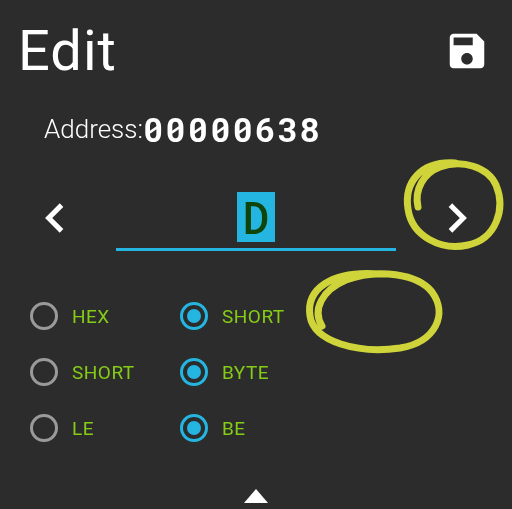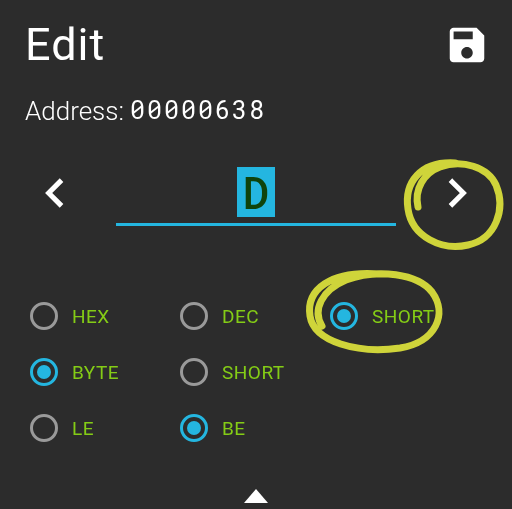--- a/index.html
+++ b/index.html
@@ -14,41 +14,40 @@
   }
 
   
   .title-row {
     display: flex;
     align-items: center;
     justify-content: space-between;
     padding: 18px 22px 8px 18px;
   }
   .title {
-    font-size: 45px;
+    font-size: 56px;
     font-weight: 400;
     letter-spacing: 1px;
-    margin-left: 7px;
   }
   .save-icon svg { display:block; }
 
   
   .address-row {
     display: flex;
-    align-items: flex-end;
-    padding: 14px 0 10px 25px;
-    gap: 6px;
+    align-items: center;
+    padding: 14px 0 10px 44px;
+    gap: 0;
   }
   .address-label {
     font-size: 26px;
     font-weight: 300;
   }
   .address-value {
-    font-size: 25px;
-    font-weight: 400;
+    font-size: 34px;
+    font-weight: 700;
     font-family: "Roboto Mono","Consolas",monospace;
     letter-spacing: 2px;
   }
 
   
   .value-row {
     display: flex;
     align-items: center;
     justify-content: space-between;
     padding: 14px 24px 0 24px;
@@ -215,46 +214,40 @@
 
 <div class="radios">
 
   <div class="radio-row">
     <div class="radio-item">
       <span class="radio-outer">
           <span class="radio-inner"></span>
         </span>
       <span class="radio-label">HEX</span>
     </div>
+    <div class="radio-item selected">
+      <span class="radio-outer">
+          <span class="radio-inner"></span>
+        </span>
+      <span class="radio-label">SHORT</span>
+    </div>
+  </div>
+
+  <div class="radio-row">
     <div class="radio-item">
       <span class="radio-outer">
           <span class="radio-inner"></span>
         </span>
-      <span class="radio-label">DEC</span>
+      <span class="radio-label">SHORT</span>
     </div>
     <div class="radio-item selected">
       <span class="radio-outer">
           <span class="radio-inner"></span>
         </span>
-      <span class="radio-label">SHORT</span>
-    </div>
-  </div>
-
-  <div class="radio-row">
-    <div class="radio-item selected">
-      <span class="radio-outer">
-          <span class="radio-inner"></span>
-        </span>
       <span class="radio-label">BYTE</span>
-    </div>
-    <div class="radio-item">
-      <span class="radio-outer">
-          <span class="radio-inner"></span>
-        </span>
-      <span class="radio-label">SHORT</span>
     </div>
   </div>
 
   <div class="radio-row">
     <div class="radio-item">
       <span class="radio-outer">
           <span class="radio-inner"></span>
         </span>
       <span class="radio-label">LE</span>
     </div>

